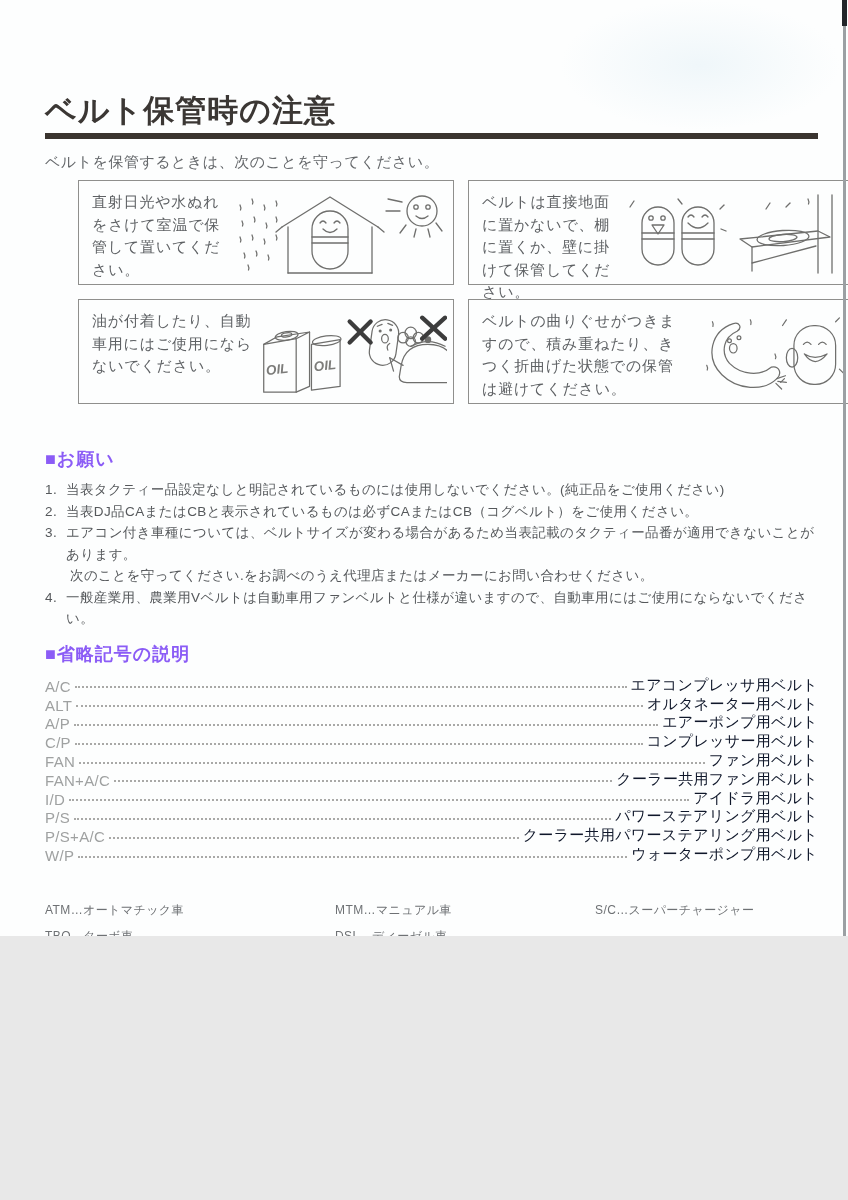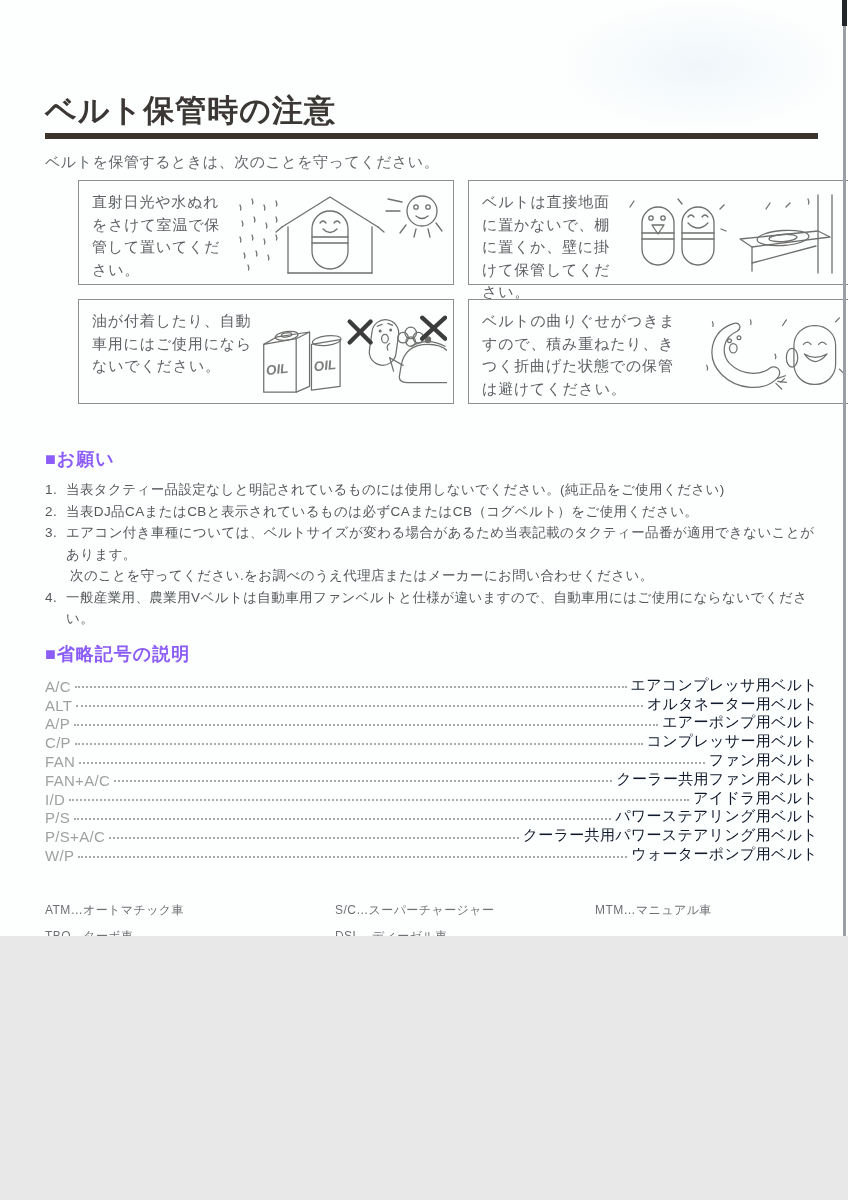--- a/index.html
+++ b/index.html
@@ -281,22 +281,22 @@
       <div class="abbr-row">
           <span class="abbr-code">W/P</span>
           <span class="abbr-leader"></span>
           <span class="abbr-meaning">ウォーターポンプ用ベルト</span>
         </div>
     </div>
   </div>
 
   <div class="vcodes">
     <span>ATM…オートマチック車</span>
+    <span>MTM…マニュアル車</span>
     <span>S/C…スーパーチャージャー</span>
-    <span>MTM…マニュアル車</span>
     <span>TBO…ターボ車</span>
     <span>DSL…ディーゼル車</span>
     <span></span>
   </div>
 
   <div class="pagenum">-9-</div>
 
   <div class="edge-right"></div>
   <div class="edge-right-cap"></div>
   <div class="edge-bottom"></div>

